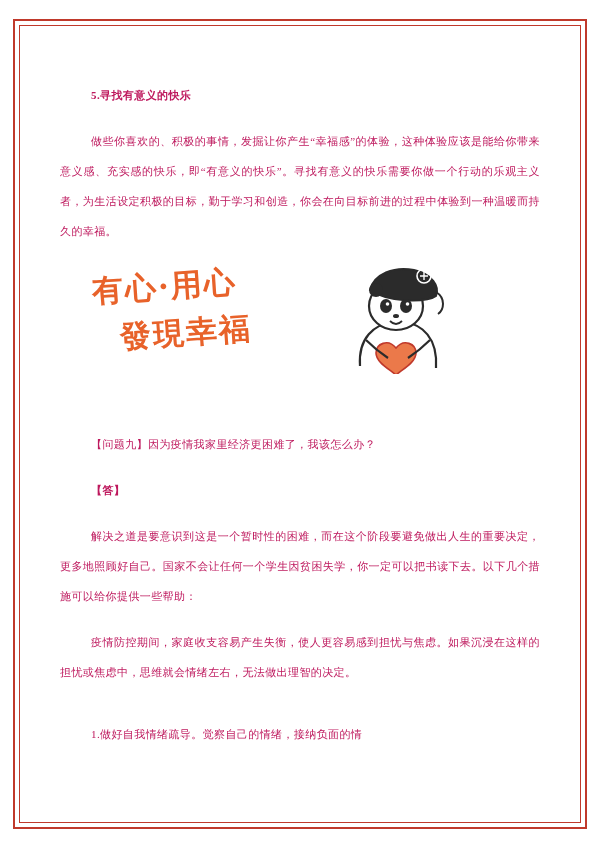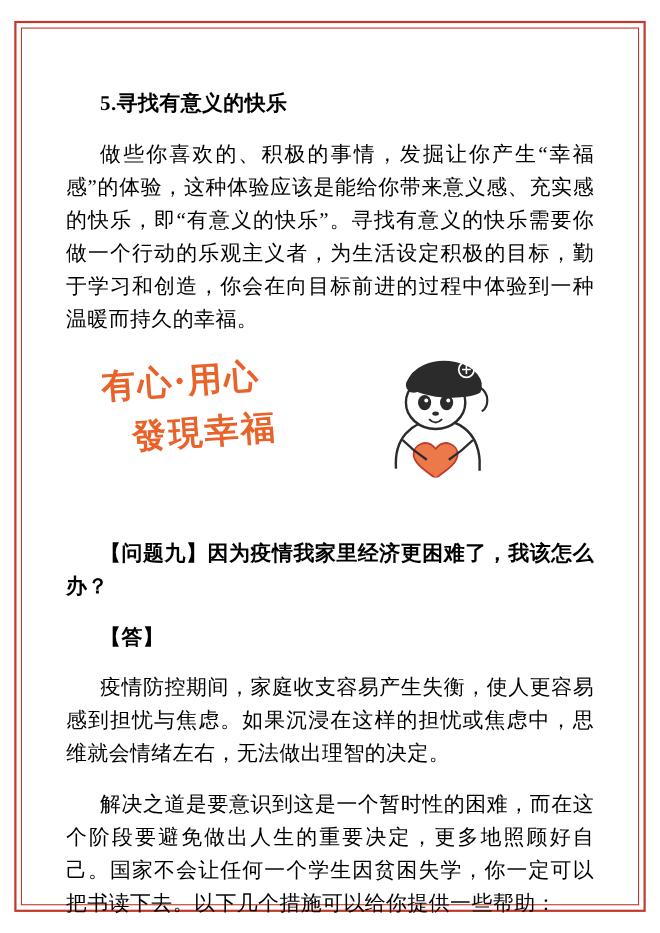--- a/index.html
+++ b/index.html
@@ -41,23 +41,23 @@
   }
   .content {
     position: absolute;
     left: 60px;
     top: 80px;
     width: 480px;
     box-sizing: border-box;
   }
   p {
     margin: 0;
-    font-size: 19px;
+    font-size: 11px;
     line-height: 30px;
-    color: #000000;
+    color: #be185d;
     text-align: justify;
     letter-spacing: 0.4px;
   }
   p.indent {
     text-indent: 31px;
     margin-top: 16px;
   }
   .heading {
     font-weight: bold;
   }
@@ -108,21 +108,21 @@
     transform: rotate(-4deg);
     white-space: nowrap;
   }
   .mascot {
     position: absolute;
     left: 270px;
     top: -2px;
     width: 150px;
     height: 112px;
   }
-  .qa-q { font-weight: bold; }
+  .qa-q { font-weight: normal; }
   .qa-a { font-weight: bold; }
 </style>
 </head>
 <body>
 
 <div class="page">
 
   <div class="border-outer"></div>
   <div class="border-inner"></div>
 
@@ -168,21 +168,22 @@
         </svg>
       </div>
     </div>
 
     <div class="spacer-lg"></div>
 
     <p class="indent qa-q"><span>【问题九】</span><span>因为疫情我家里经济更困难了，我该怎么办？</span></p>
 
     <p class="indent qa-a">【答】</p>
 
+    <p class="indent blk">解决之道是要意识到这是一个暂时性的困难，而在这个阶段要避免做出人生的重要决定，更多地照顾好自己。国家不会让任何一个学生因贫困失学，你一定可以把书读下去。以下几个措施可以给你提供一些帮助：</p>
+
     <p class="indent blk">疫情防控期间，家庭收支容易产生失衡，使人更容易感到担忧与焦虑。如果沉浸在这样的担忧或焦虑中，思维就会情绪左右，无法做出理智的决定。</p>
-
-    <p class="indent blk">解决之道是要意识到这是一个暂时性的困难，而在这个阶段要避免做出人生的重要决定，更多地照顾好自己。国家不会让任何一个学生因贫困失学，你一定可以把书读下去。以下几个措施可以给你提供一些帮助：</p>
 
     <div class="spacer-md"></div>
 
+    <p class="indent">1.做好自我情绪疏导。觉察自己的情绪，接纳负面的情</p>
 
   </div>
 </div>
 
 </body></html>

